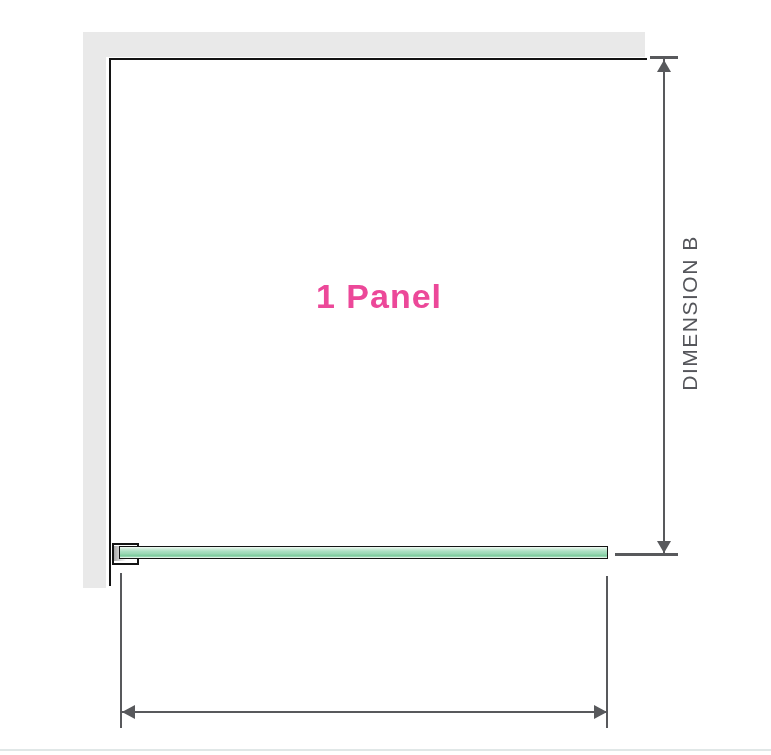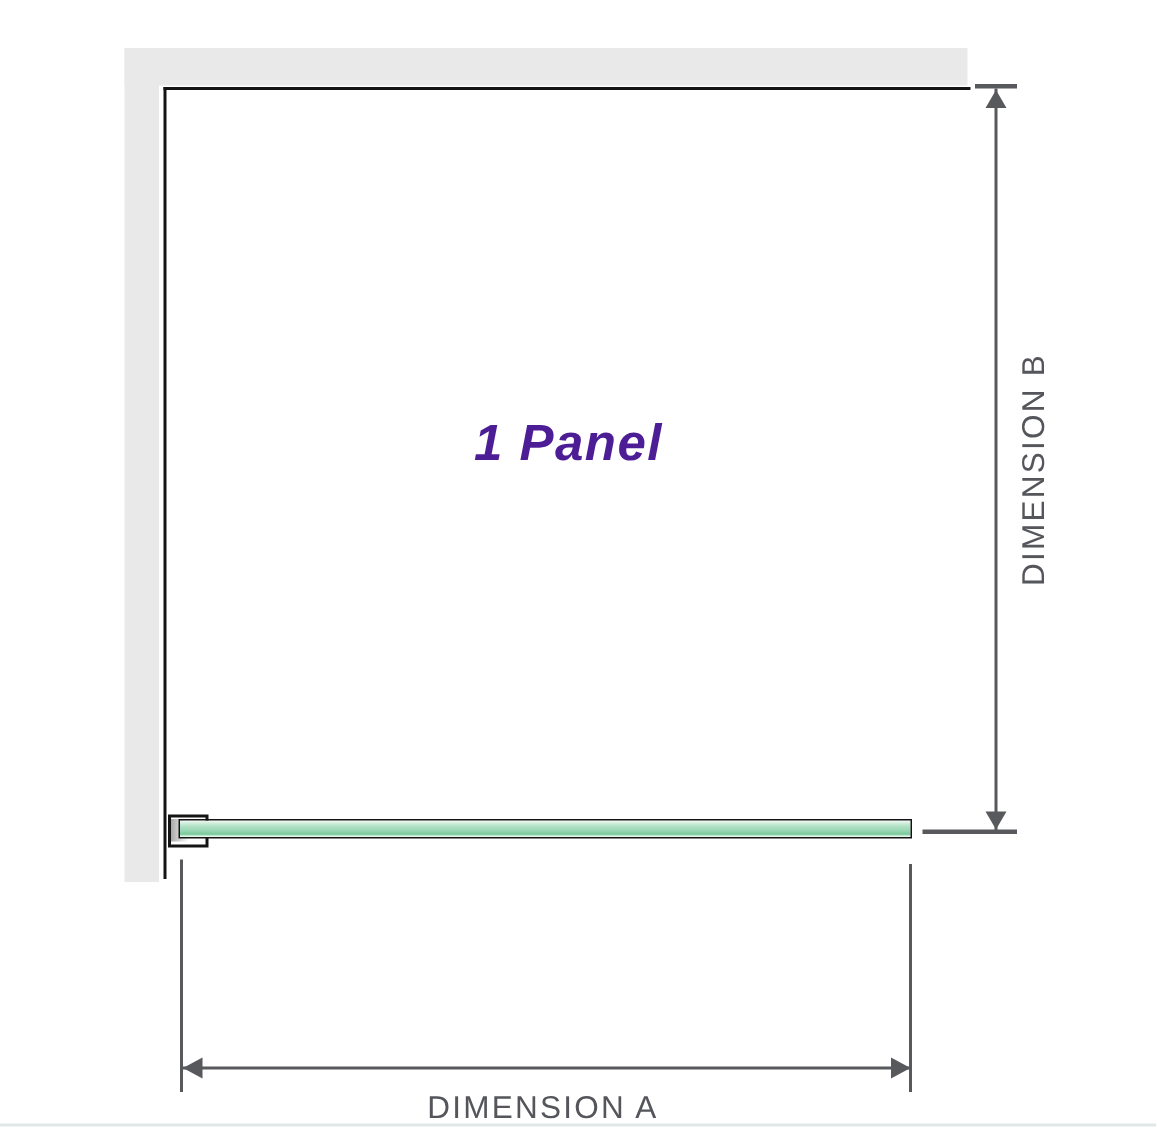--- a/index.html
+++ b/index.html
@@ -13,22 +13,22 @@
   
   .wall-top{position:absolute;left:83px;top:32px;width:562px;height:25px;background:#e9e9e9;}
   .wall-left{position:absolute;left:83px;top:32px;width:23px;height:556px;background:#e9e9e9;}
   
   .panel-border-top{position:absolute;left:109px;top:58px;width:538px;height:2px;background:#141414;}
   .panel-border-left{position:absolute;left:109px;top:58px;width:2px;height:528px;background:#141414;}
   
   .panel-label{
     position:absolute;left:379px;top:296px;
     transform:translate(-50%,-50%);
-    font-size:34px;font-style:italic;font-weight:600;
-    letter-spacing:1px;color:#4c1d95;white-space:nowrap;
+    font-size:34px;font-weight:600;
+    letter-spacing:1px;color:#ec4899;white-space:nowrap;
   }
   
   .bracket{
     position:absolute;left:112px;top:543px;width:27px;height:22px;
     box-sizing:border-box;border:2px solid #141414;background:#ffffff;z-index:1;
   }
   .bracket-shading{
     position:absolute;left:0;top:1px;width:12px;height:15px;
     background:linear-gradient(90deg,#a9a9a9 0%,#dcdcdc 55%,#ffffff 100%);
   }
@@ -97,17 +97,16 @@
   <div class="dline dimb-cap-bottom"></div>
   <div class="arrow arrow-up dimb-arrow-up"></div>
   <div class="arrow arrow-down dimb-arrow-down"></div>
   <div class="dim-label dimb-label">DIMENSION B</div>
 
   <div class="dline dima-ext-left"></div>
   <div class="dline dima-ext-right"></div>
   <div class="dline dima-line"></div>
   <div class="arrow arrow-left dima-arrow-left"></div>
   <div class="arrow arrow-right dima-arrow-right"></div>
-  <div class="dim-label dima-label">DIMENSION A</div>
 
   <div class="page-divider"></div>
 
 </div>
 
 </body></html>

